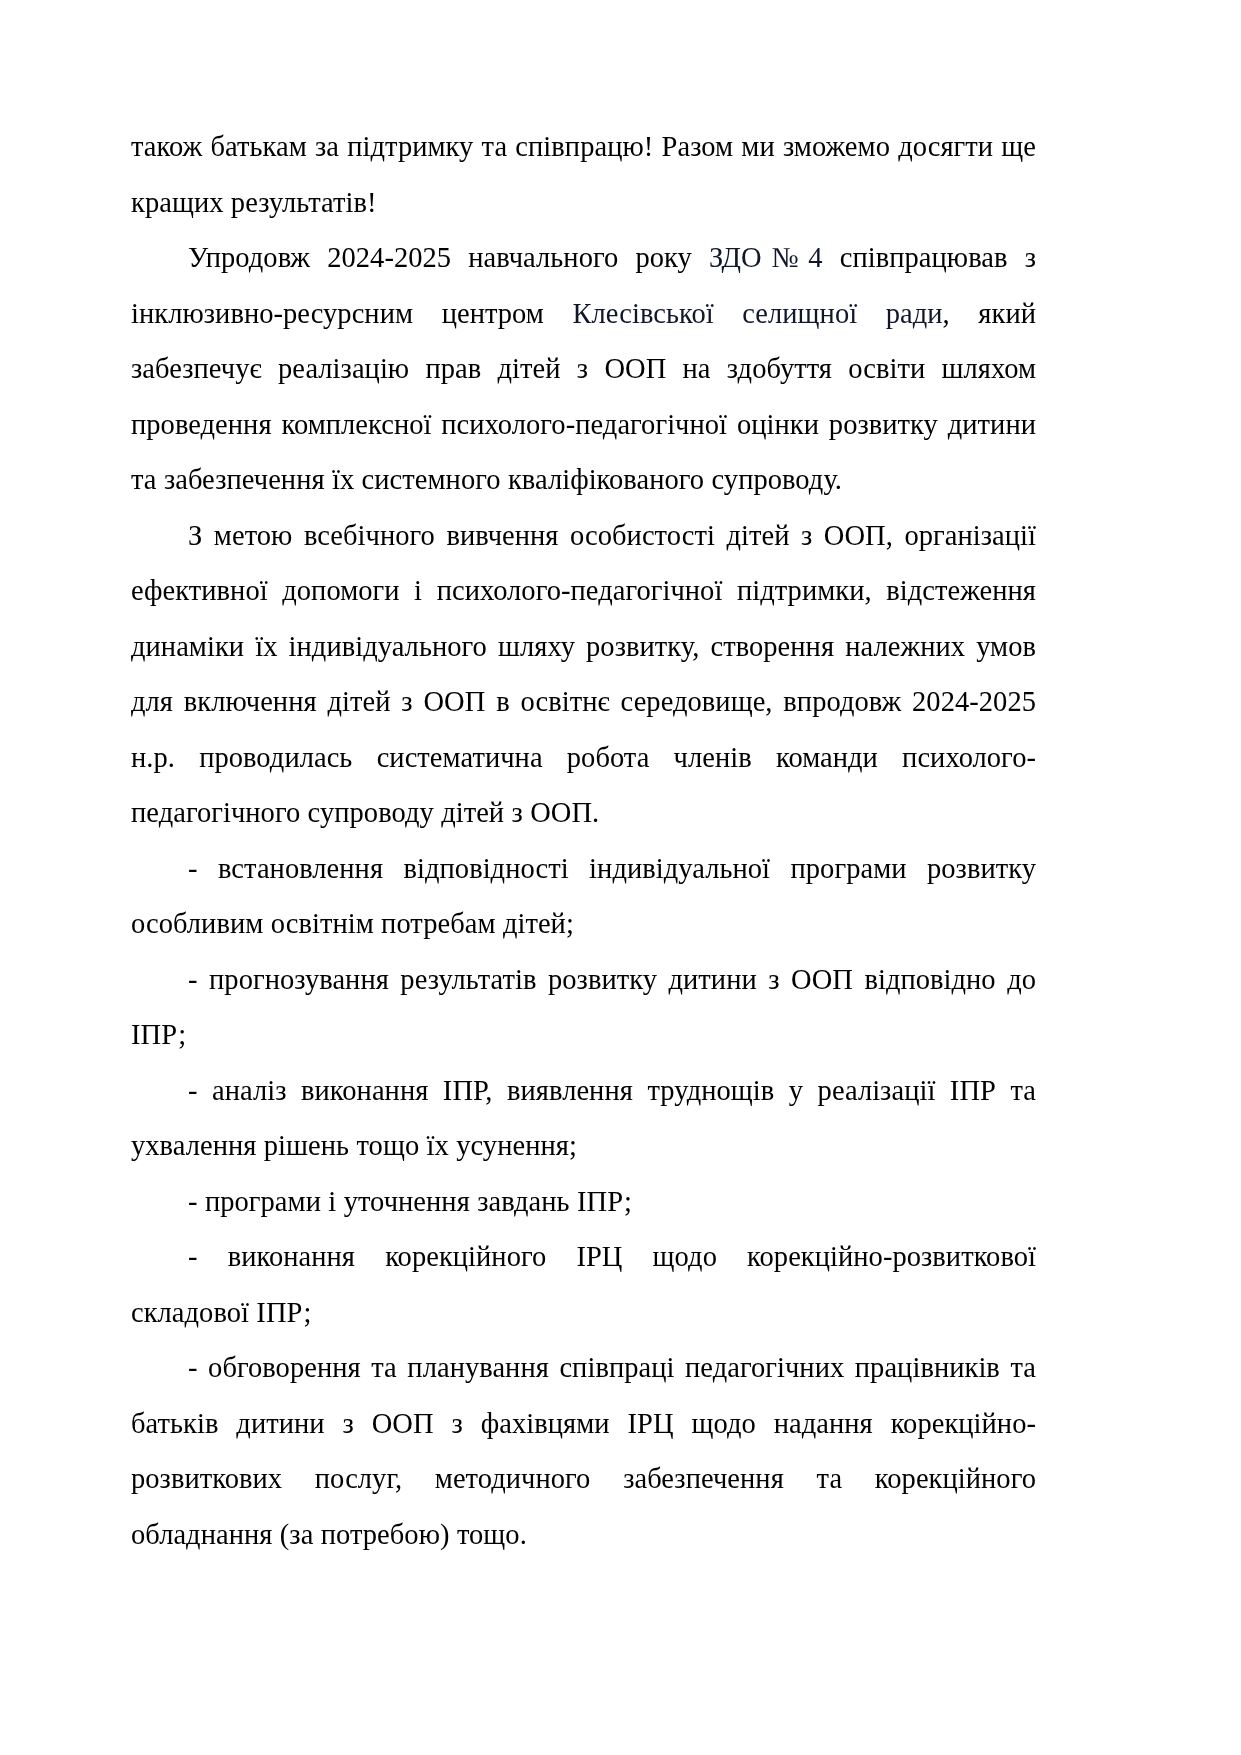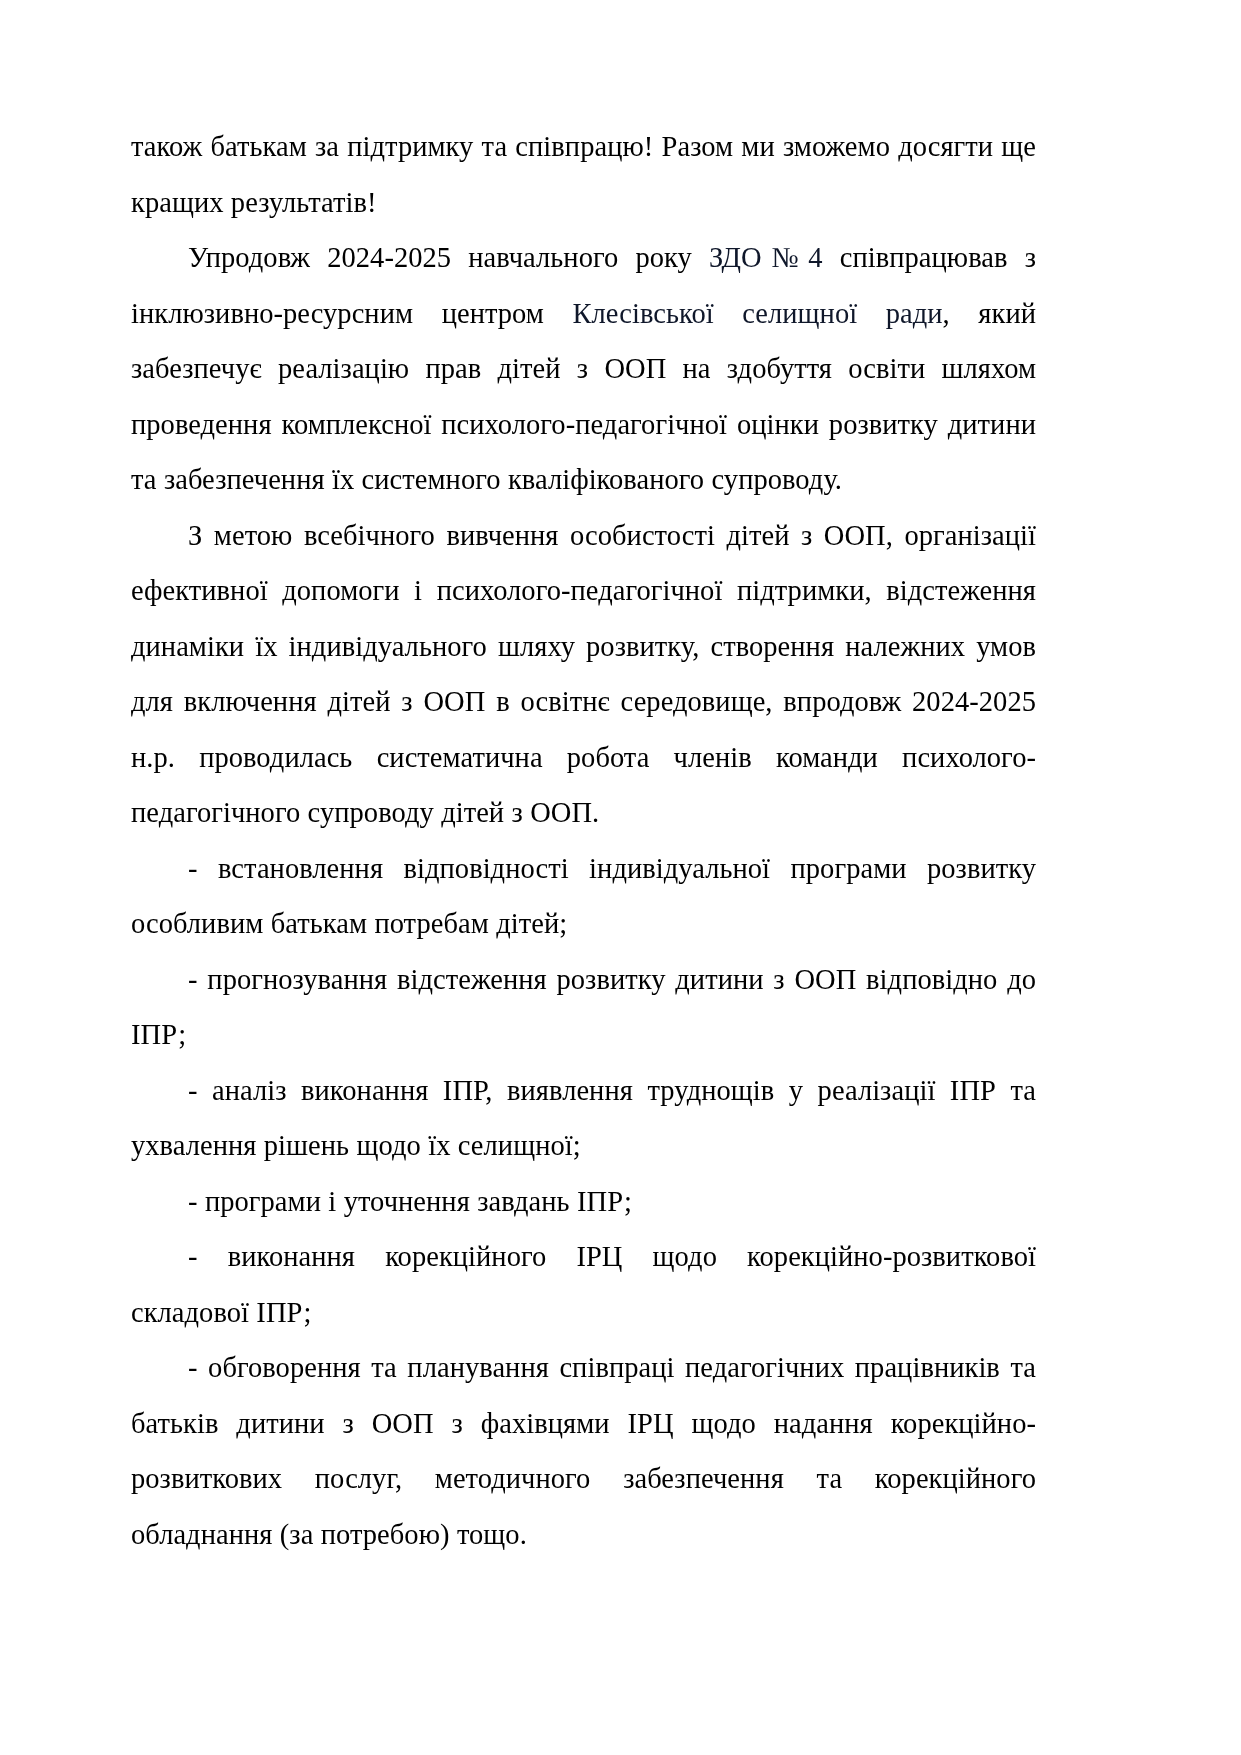--- a/index.html
+++ b/index.html
@@ -54,21 +54,21 @@
 <div class="page">
   <div class="doc-body">
 
     <p class="para">також батькам за підтримку та співпрацю! Разом ми зможемо досягти ще кращих результатів!</p>
 
     <p class="para indent"><span>Упродовж 2024-2025 навчального року </span><span class="red">ЗДО№4</span><span> співпрацював з інклюзивно-ресурсним центром </span><span class="red">Клесівської селищної ради</span><span>, який забезпечує реалізацію прав дітей з ООП на здобуття освіти шляхом проведення комплексної психолого-педагогічної оцінки розвитку дитини та забезпечення їх системного кваліфікованого супроводу.</span></p>
 
     <p class="para indent">З метою всебічного вивчення особистості дітей з ООП, організації ефективної допомоги і психолого-педагогічної підтримки, відстеження динаміки їх індивідуального шляху розвитку, створення належних умов для включення дітей з ООП в освітнє середовище, впродовж 2024-2025 н.р. проводилась систематична робота членів команди психолого-педагогічного супроводу дітей з ООП.</p>
 
 
-    <p class="para indent">- встановлення відповідності індивідуальної програми розвитку особливим батькам потребам дітей;</p>
-    <p class="para indent">- прогнозування відстеження розвитку дитини з ООП відповідно до ІПР;</p>
-    <p class="para indent">- аналіз виконання ІПР, виявлення труднощів у реалізації ІПР та ухвалення рішень щодо їх селищної;</p>
+    <p class="para indent">- встановлення відповідності індивідуальної програми розвитку особливим освітнім потребам дітей;</p>
+    <p class="para indent">- прогнозування результатів розвитку дитини з ООП відповідно до ІПР;</p>
+    <p class="para indent">- аналіз виконання ІПР, виявлення труднощів у реалізації ІПР та ухвалення рішень тощо їх усунення;</p>
     <p class="para indent">- програми і уточнення завдань ІПР;</p>
     <p class="para indent">- виконання корекційного ІРЦ щодо корекційно-розвиткової складової ІПР;</p>
     <p class="para indent">- обговорення та планування співпраці педагогічних працівників та батьків дитини з ООП з фахівцями ІРЦ щодо надання корекційно-розвиткових послуг, методичного забезпечення та корекційного обладнання (за потребою) тощо.</p>
 
   </div>
 </div>
 
 </body></html>

